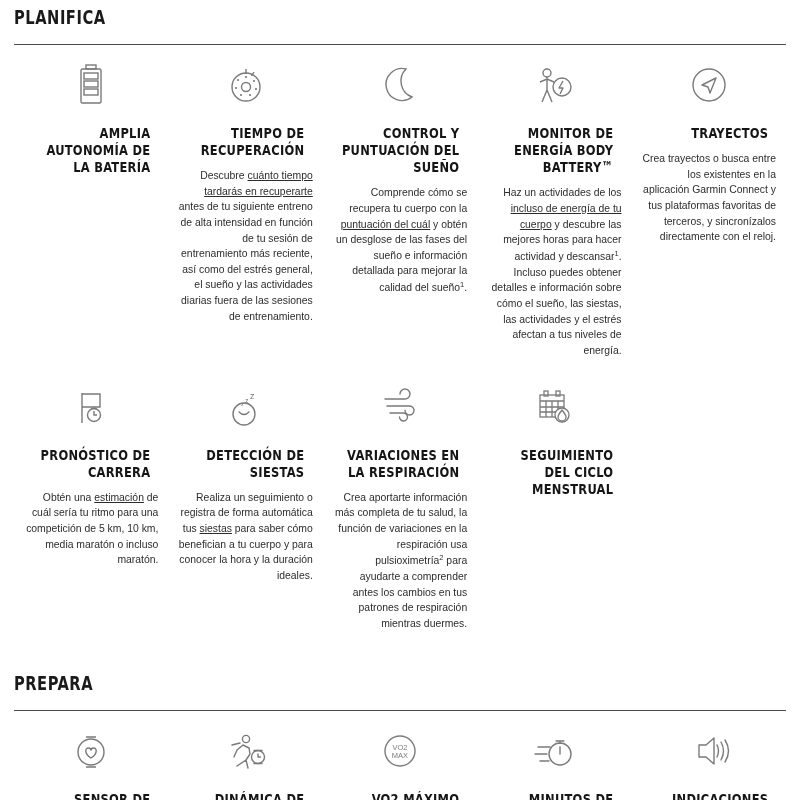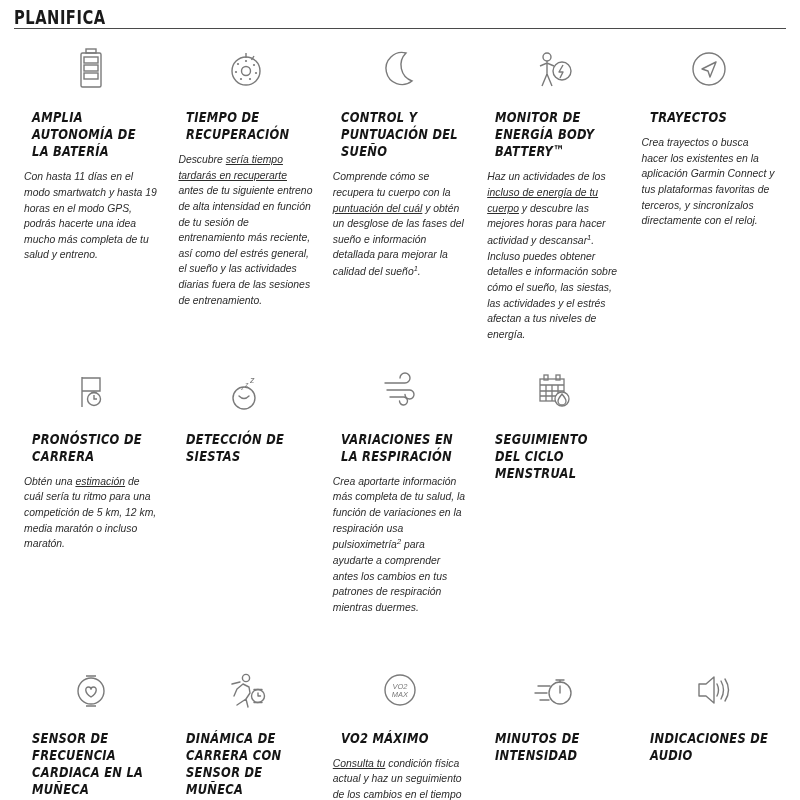--- a/index.html
+++ b/index.html
@@ -11,21 +11,21 @@
   body {
     font-family: "Liberation Sans", sans-serif;
     color: #222222;
     overflow: hidden;
   }
   .page { width: 800px; padding: 0 14px; }
 
   
   .section-header {
     margin-top: 6px;
-    padding-bottom: 0;
+    padding-bottom: 16px;
     border-bottom: 1.5px solid #4a4a4a;
   }
   .section-title {
     font-family: "DejaVu Sans Condensed", "Liberation Sans Narrow", "Liberation Sans", sans-serif;
     font-size: 19px;
     font-weight: 700;
     letter-spacing: 0.6px;
     color: #1a1a1a;
     text-transform: uppercase;
     transform: scaleX(0.86);
@@ -34,22 +34,21 @@
 
   
   .grid {
     display: flex;
     flex-wrap: wrap;
     align-items: flex-start;
   }
   .card {
     width: 20%;
     padding: 14px 10px 0 10px;
-    text-align: left;
-    font-style: italic;
+    text-align: right;
   }
   .card-icon {
     height: 52px;
     display: flex;
     align-items: center;
     justify-content: center;
     margin-bottom: 14px;
   }
   .card-icon svg { display: block; }
   .card-title {
@@ -93,40 +92,39 @@
       <div class="card-icon">
         <svg width="34" height="46" viewBox="0 0 34 46" fill="none" stroke="#7a7a7a" stroke-width="1.4">
           <rect x="12" y="3" width="10" height="4"></rect>
           <rect x="7" y="7" width="20" height="34" rx="1.5"></rect>
           <rect x="10" y="11" width="14" height="6"></rect>
           <rect x="10" y="19" width="14" height="6"></rect>
           <rect x="10" y="27" width="14" height="6"></rect>
         </svg>
       </div>
       <div class="card-title">AMPLIA AUTONOMÍA DE LA BATERÍA</div>
-      <div class="card-body"><span>Con hasta 11 días en el modo smartwatch y hasta 19 horas en el modo GPS, podrás hacerte una idea mucho más completa de tu salud y entreno.</span></div>
     </div>
 
     <div class="card">
       <div class="card-icon">
         <svg width="44" height="44" viewBox="0 0 44 44" fill="none" stroke="#7a7a7a" stroke-width="1.4">
           <circle cx="22" cy="24" r="14"></circle>
           <circle cx="22" cy="24" r="4.5"></circle>
           <path d="M22 6 v5 M30 9 l-2.5 4"></path>
           <circle cx="22" cy="14" r="1.1" fill="#7a7a7a" stroke="none"></circle>
           <circle cx="30" cy="18" r="1.1" fill="#7a7a7a" stroke="none"></circle>
           <circle cx="32" cy="26" r="1.1" fill="#7a7a7a" stroke="none"></circle>
           <circle cx="26" cy="32" r="1.1" fill="#7a7a7a" stroke="none"></circle>
           <circle cx="17" cy="32" r="1.1" fill="#7a7a7a" stroke="none"></circle>
           <circle cx="12" cy="25" r="1.1" fill="#7a7a7a" stroke="none"></circle>
           <circle cx="14" cy="17" r="1.1" fill="#7a7a7a" stroke="none"></circle>
         </svg>
       </div>
       <div class="card-title">TIEMPO DE RECUPERACIÓN</div>
-      <div class="card-body"><span>Descubre </span><span class="lnk">sería tiempo tardarás en recuperarte</span><span> antes de tu siguiente entreno de alta intensidad en función de tu sesión de entrenamiento más reciente, así como del estrés general, el sueño y las actividades diarias fuera de las sesiones de entrenamiento.</span></div>
+      <div class="card-body"><span>Descubre </span><span class="lnk">cuánto tiempo tardarás en recuperarte</span><span> antes de tu siguiente entreno de alta intensidad en función de tu sesión de entrenamiento más reciente, así como del estrés general, el sueño y las actividades diarias fuera de las sesiones de entrenamiento.</span></div>
     </div>
 
     <div class="card">
       <div class="card-icon">
         <svg width="40" height="44" viewBox="0 0 40 44" fill="none" stroke="#7a7a7a" stroke-width="1.4">
           <path d="M26 6 a16 16 0 1 0 6 28 a17 17 0 0 1 -6 -28 z"></path>
         </svg>
       </div>
       <div class="card-title">CONTROL Y PUNTUACIÓN DEL SUEÑO</div>
       <div class="card-body"><span>Comprende cómo se recupera tu cuerpo con la </span><span class="lnk">puntuación del cuál</span><span> y obtén un desglose de las fases del sueño e información detallada para mejorar la calidad del sueño</span><sup>1</sup><span>.</span></div>
@@ -146,52 +144,53 @@
     </div>
 
     <div class="card">
       <div class="card-icon">
         <svg width="44" height="44" viewBox="0 0 44 44" fill="none" stroke="#7a7a7a" stroke-width="1.4">
           <circle cx="22" cy="22" r="16"></circle>
           <path d="M29 15 L15 22 l6 2 l2 6 z" stroke-linejoin="round"></path>
         </svg>
       </div>
       <div class="card-title">TRAYECTOS</div>
-      <div class="card-body"><span>Crea trayectos o busca hacer los existentes en la aplicación Garmin Connect y tus plataformas favoritas de terceros, y sincronízalos directamente con el reloj.</span></div>
+      <div class="card-body"><span>Crea trayectos o busca entre los existentes en la aplicación Garmin Connect y tus plataformas favoritas de terceros, y sincronízalos directamente con el reloj.</span></div>
     </div>
   </div>
 
   <div class="row-gap"></div>
 
   <div class="grid">
 
     <div class="card">
       <div class="card-icon">
         <svg width="44" height="44" viewBox="0 0 44 44" fill="none" stroke="#7a7a7a" stroke-width="1.4">
           <path d="M13 8 v30"></path>
           <path d="M13 9 h18 v13 h-18"></path>
           <circle cx="25" cy="30" r="6.5"></circle>
           <path d="M25 26 v4 h3 M25 22.5 v1.5 M22.5 23.5 h5"></path>
         </svg>
       </div>
       <div class="card-title">PRONÓSTICO DE CARRERA</div>
-      <div class="card-body"><span>Obtén una </span><span class="lnk">estimación</span><span> de cuál sería tu ritmo para una competición de 5 km, 12 km, media maratón o incluso maratón.</span></div>
+      <div class="card-body"><span>Obtén una </span><span class="lnk">estimación</span><span> de cuál sería tu ritmo para una competición de 5 km, 10 km, media maratón o incluso maratón.</span></div>
     </div>
 
     <div class="card">
       <div class="card-icon">
         <svg width="44" height="44" viewBox="0 0 44 44" fill="none" stroke="#7a7a7a" stroke-width="1.4">
           <circle cx="20" cy="29" r="11"></circle>
           <path d="M15 27 q5 5 10 0" stroke-linecap="round"></path>
           <text x="26" y="14" font-family="Liberation Sans, sans-serif" font-size="9" fill="#7a7a7a" stroke="none">z</text>
           <text x="21" y="18" font-family="Liberation Sans, sans-serif" font-size="7" fill="#7a7a7a" stroke="none">z</text>
           <text x="17" y="21" font-family="Liberation Sans, sans-serif" font-size="5.5" fill="#7a7a7a" stroke="none">z</text>
         </svg>
       </div>
       <div class="card-title">DETECCIÓN DE SIESTAS</div>
+      <div class="card-body"><span>Realiza un seguimiento o registra de forma automática tus </span><span class="lnk">siestas</span><span> para saber cómo benefician a tu cuerpo y para conocer la hora y la duración ideales.</span></div>
     </div>
 
     <div class="card">
       <div class="card-icon">
         <svg width="46" height="40" viewBox="0 0 46 40" fill="none" stroke="#7a7a7a" stroke-width="1.4" stroke-linecap="round">
           <path d="M8 12 h20 a5 5 0 1 0 -5 -5"></path>
           <path d="M10 19 h22 a4.5 4.5 0 1 1 -4 4.5"></path>
           <path d="M13 26 h13 a4 4 0 1 1 -3.5 4"></path>
         </svg>
       </div>
@@ -211,20 +210,23 @@
         </svg>
       </div>
       <div class="card-title">SEGUIMIENTO DEL CICLO MENSTRUAL</div>
     </div>
 
     <div class="card"></div>
   </div>
 
   <div class="block-gap"></div>
 
+  <div class="section-header">
+    <div class="section-title">PREPARA</div>
+  </div>
 
   <div class="grid">
 
     <div class="card">
       <div class="card-icon">
         <svg width="44" height="44" viewBox="0 0 44 44" fill="none" stroke="#7a7a7a" stroke-width="1.4">
           <circle cx="22" cy="23" r="13"></circle>
           <path d="M17 8 h10 M17 38 h10"></path>
           <path d="M22 29 c-7 -4.5 -6 -10 -2.5 -10 c1.6 0 2.5 1.2 2.5 2.2 c0 -1 0.9 -2.2 2.5 -2.2 c3.5 0 4.5 5.5 -2.5 10 z" stroke-linejoin="round"></path>
         </svg>

